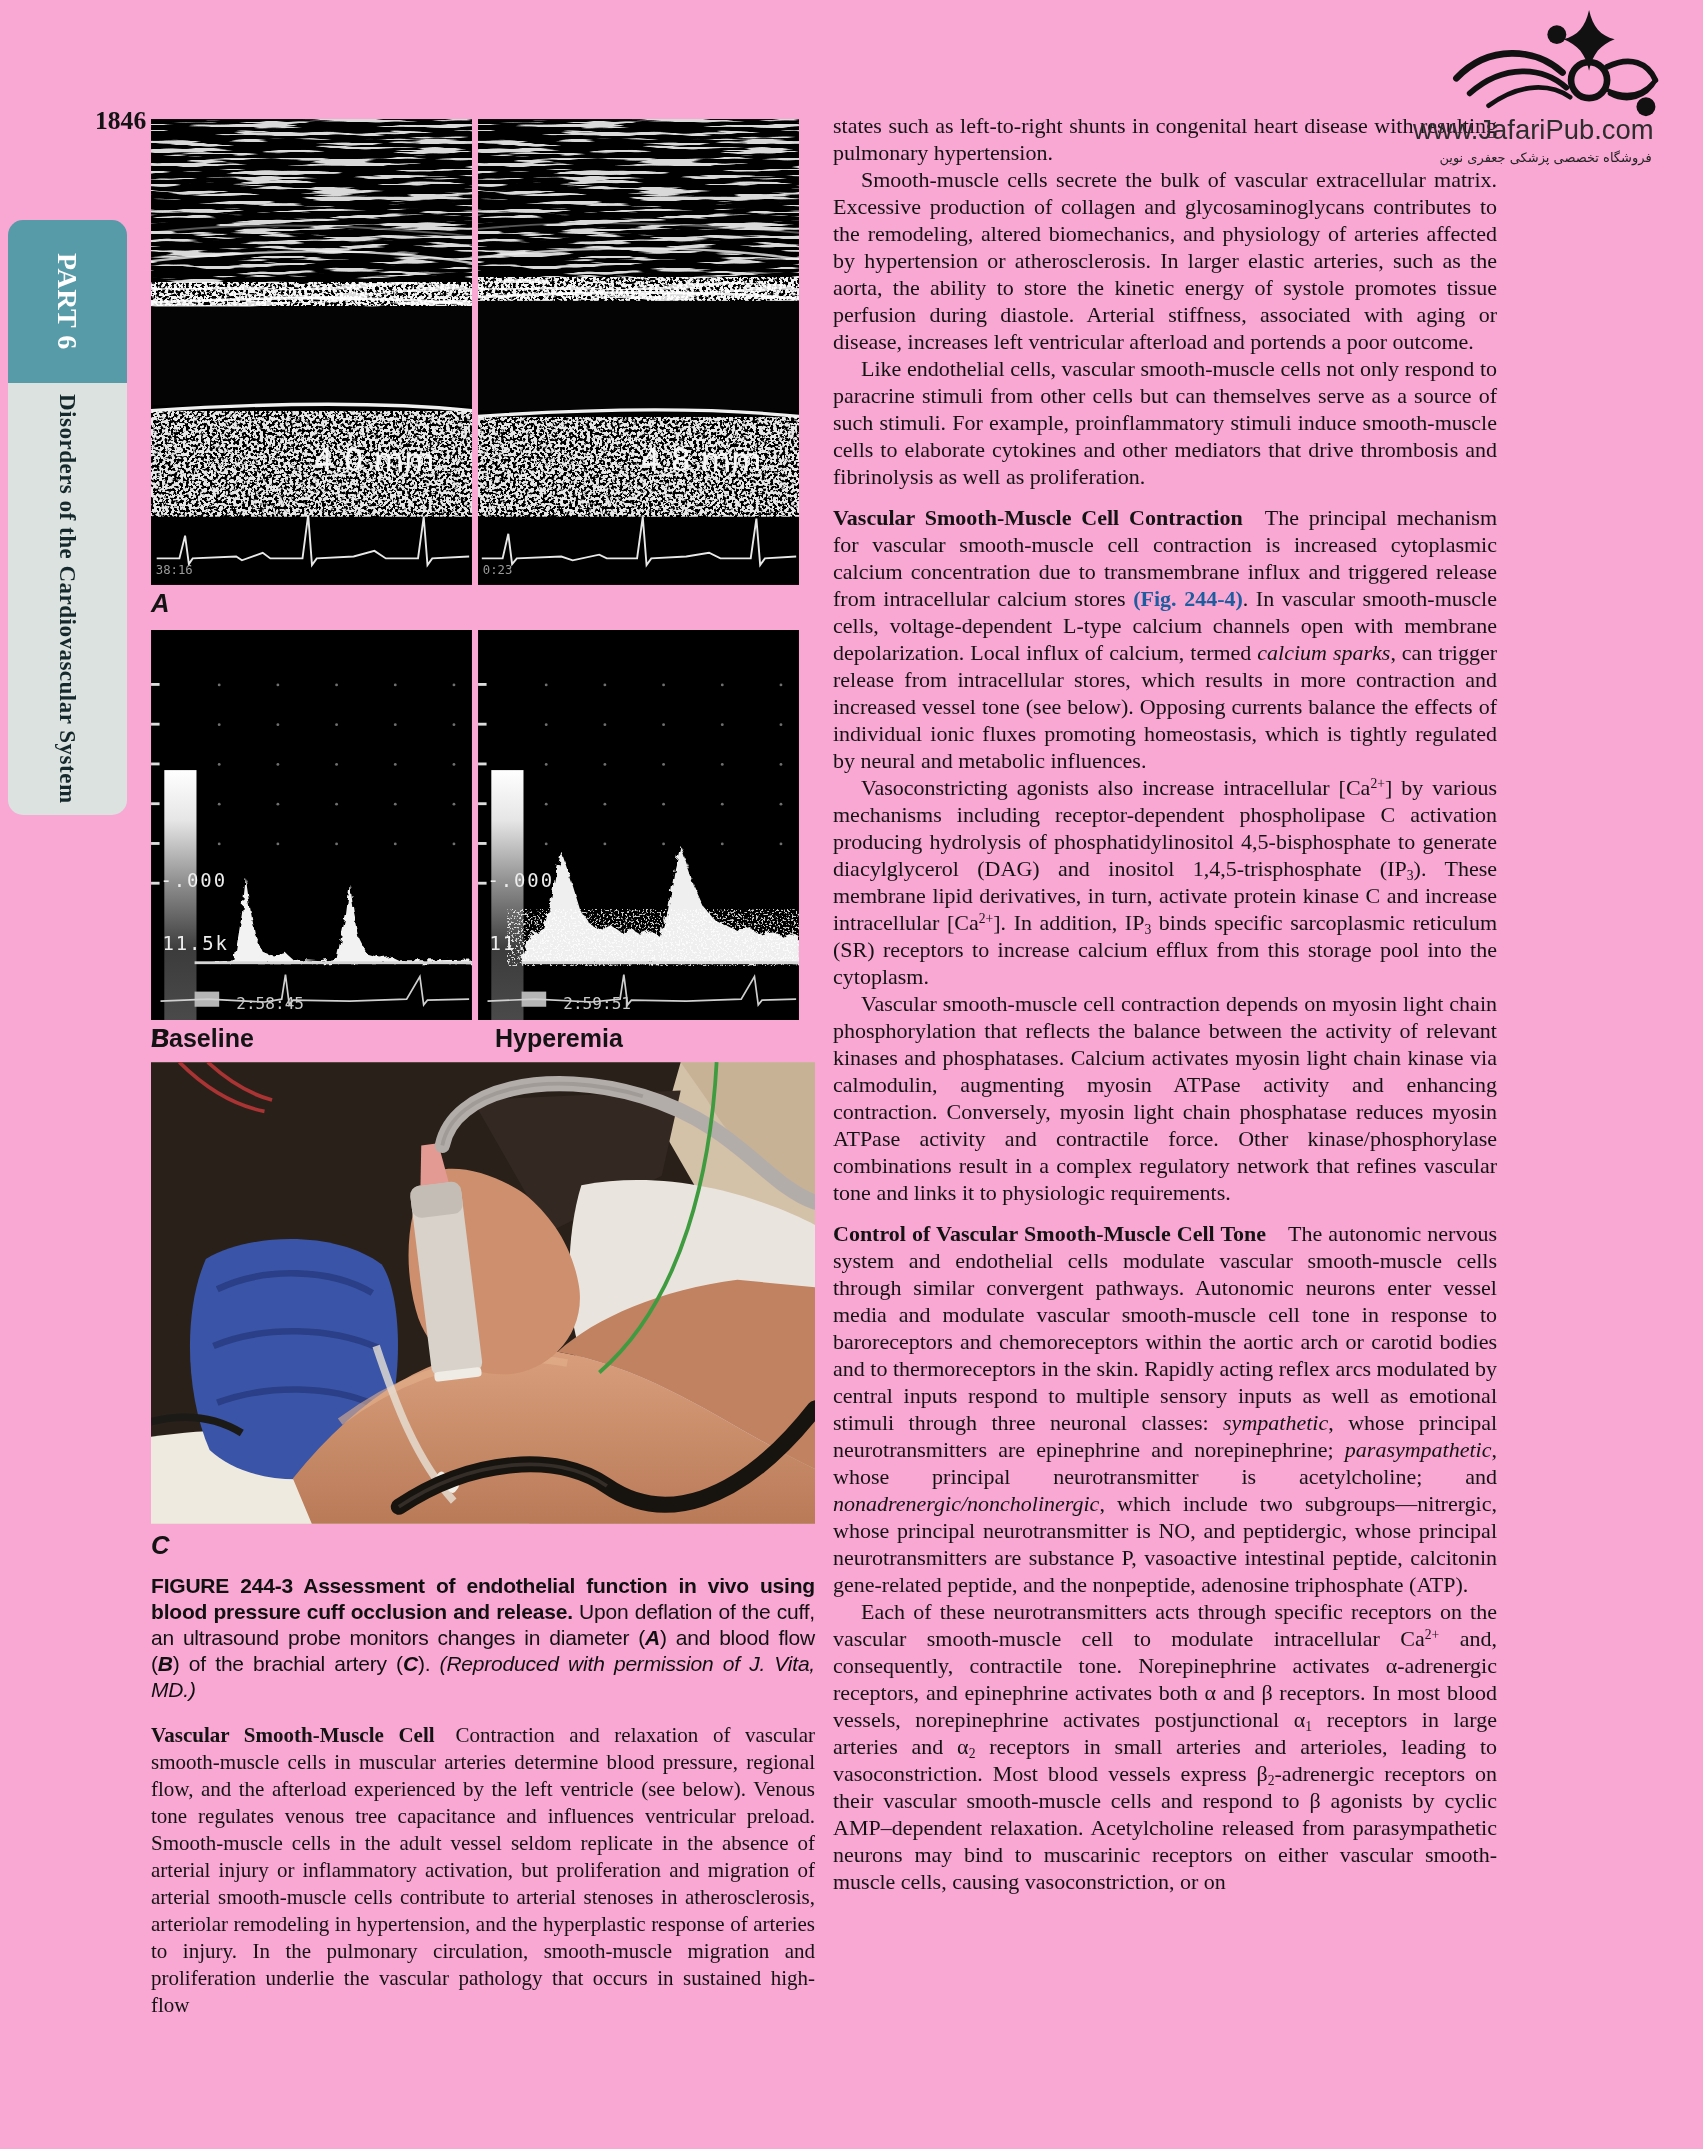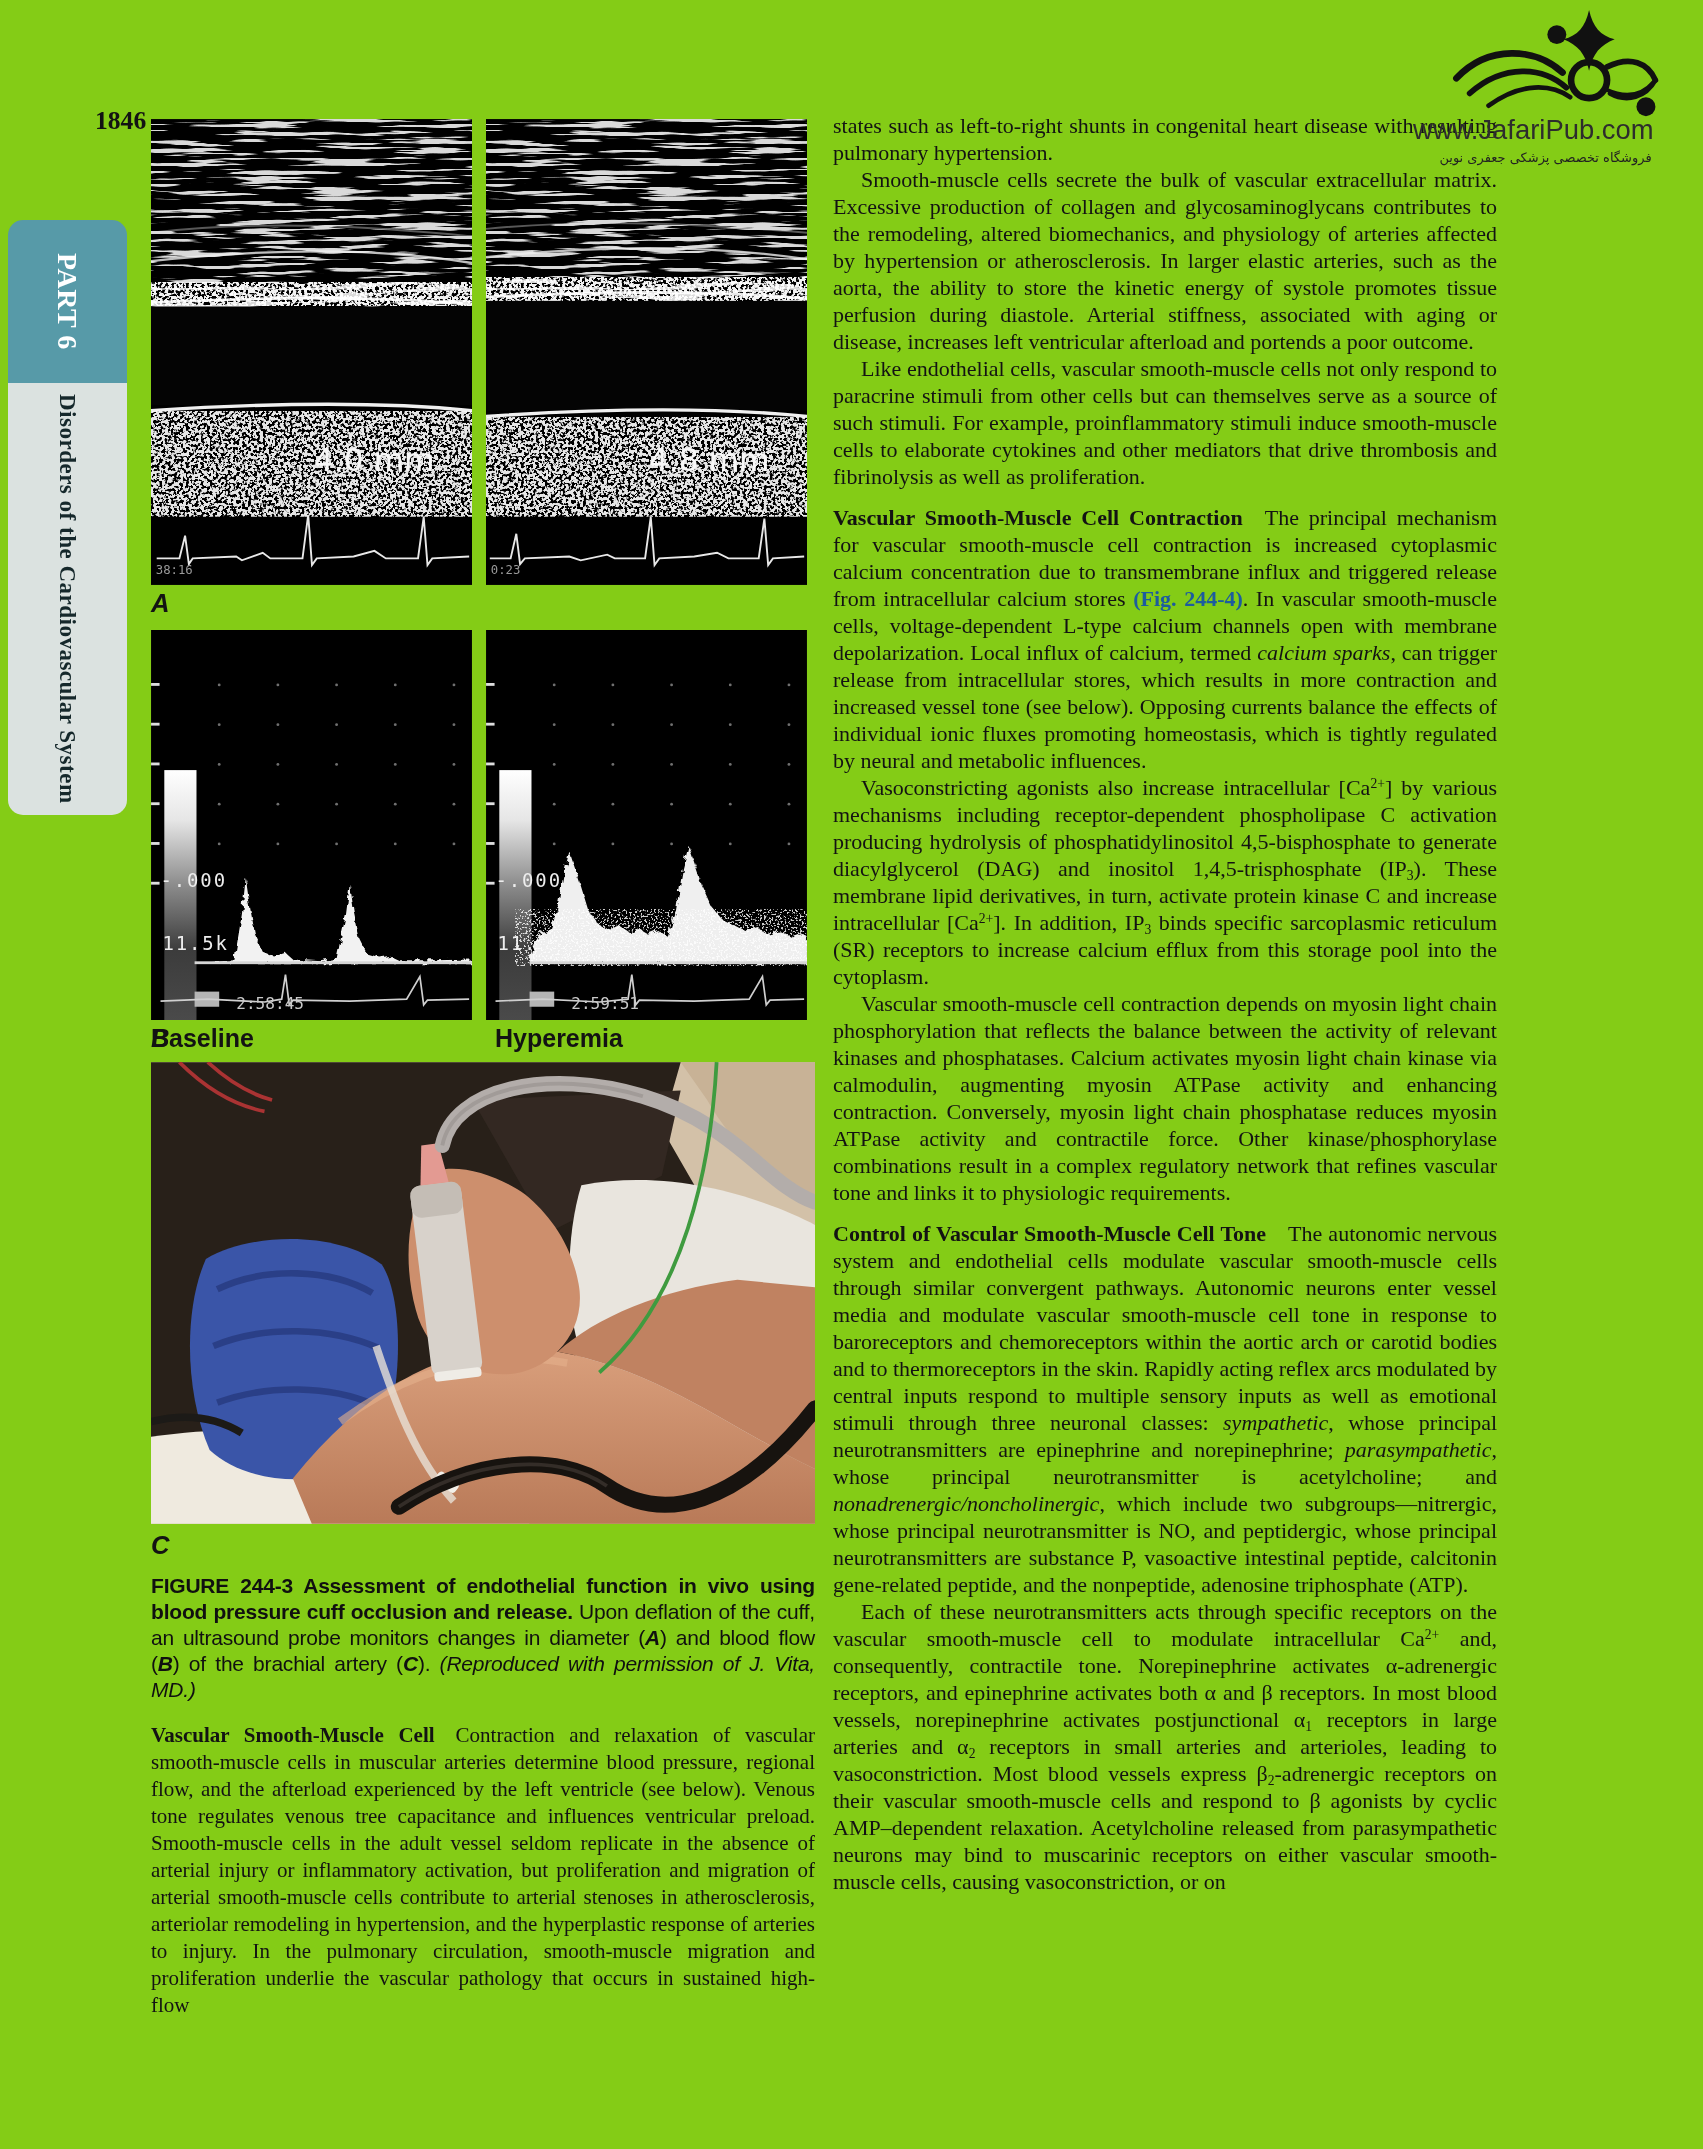--- a/index.html
+++ b/index.html
@@ -1,16 +1,16 @@
 <!DOCTYPE html>
 <html style="font-size:15px"><head>
 <meta charset="utf-8">
 <style>
   html,body{margin:0;padding:0;background:#e8e8e8;}
-  .page{position:relative;width:1703px;height:2149px;background:#84cc16;overflow:hidden;
+  .page{position:relative;width:1703px;height:2149px;background:#f9a8d4;overflow:hidden;
         font-family:"Liberation Serif",serif;color:#131313;}
 
   
   .page-number{position:absolute;left:95px;top:106px;font-size:25.6px;font-weight:700;}
 
   .sidebar{position:absolute;left:7.6px;top:220px;width:119px;}
   .side-tab{display:flex;align-items:center;justify-content:center;}
   .tab-part{height:163px;border-radius:15px 15px 0 0;}
   .tab-title{height:432px;border-radius:0 0 15px 15px;}
   .vtext{writing-mode:vertical-rl;text-orientation:mixed;font-weight:700;letter-spacing:0.5px;}
@@ -33,21 +33,21 @@
   p.indent{text-indent:28px;}
   p.sect{margin-top:14px;}
   .seg-b{font-weight:700;}
   .seg-i{font-style:italic;}
   .seg-bi{font-weight:700;font-style:italic;}
   .seg-sup{font-size:0.62em;vertical-align:0.55em;line-height:0;}
   .seg-sub{font-size:0.62em;vertical-align:-0.30em;line-height:0;}
   .seg-blue{color:#1d5c9e;font-weight:700;}
 
   
-  .fig-row{display:flex;gap:14px;}
+  .fig-row{display:flex;gap:6px;}
   .fig-label-row{position:relative;height:30px;margin-top:3.8px;}
   .panel-letter{font-family:"Liberation Sans",sans-serif;font-weight:700;font-style:italic;font-size:25.6px;}
   .under-caption{position:absolute;top:0;text-align:left;font-family:"Liberation Sans",sans-serif;
                  font-weight:700;font-size:25px;}
   .cap-left{left:0;width:321px;}
   .cap-right{left:344px;width:321px;}
   .letter-abs{position:absolute;left:0;top:0;}
   .row-b{margin-top:11.4px;border-radius:6px;}
   .photo-wrap{margin-top:7.6px;}
   .caption{margin-top:11.4px;font-family:"Liberation Sans",sans-serif;font-size:21px;line-height:26px;

